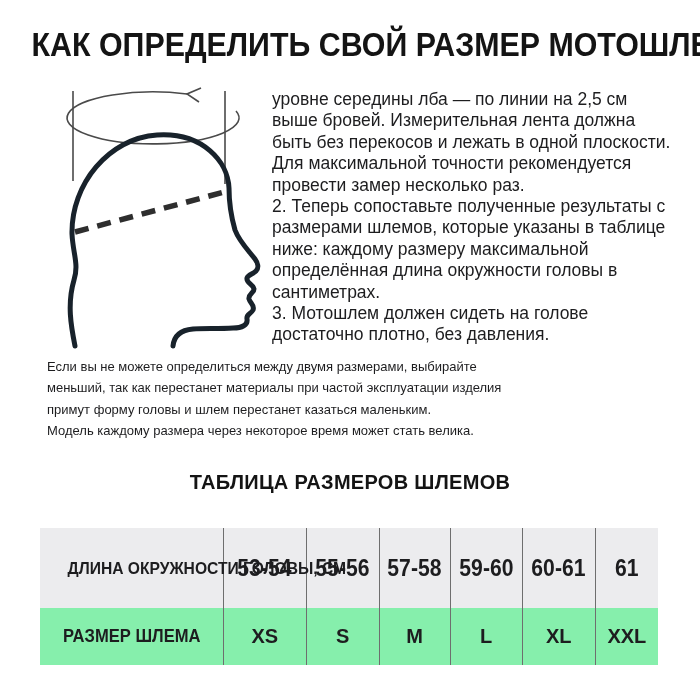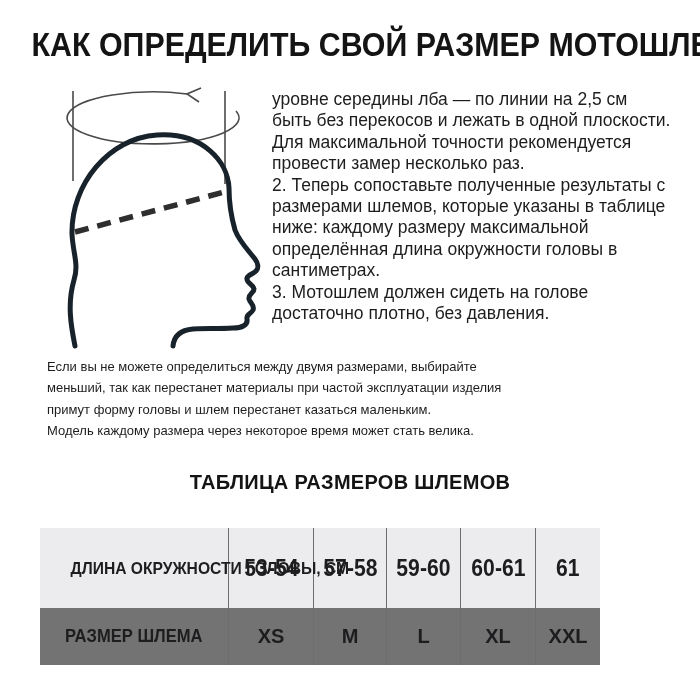--- a/index.html
+++ b/index.html
@@ -25,21 +25,21 @@
     position:absolute;top:471px;left:0;width:700px;margin:0;text-align:center;
     font-size:20px;font-weight:700;color:#141414;letter-spacing:.3px;
   }
   .size-table{position:absolute;left:40px;top:528px;width:618px;height:137px;display:flex;}
   .col{display:flex;flex-direction:column;border-right:1px solid #6e6e6e;}
   .col.last{border-right:none;}
   .c0{width:188px;} .c1{width:84px;} .c2{width:74px;} .c3{width:72px;}
   .c4{width:73px;} .c5{width:74px;} .c6{width:64px;}
   .cell{display:flex;align-items:center;justify-content:center;text-align:center;}
   .row1{height:80px;background:#ececee;}
-  .row2{height:57px;background:#737373;}
+  .row2{height:57px;background:#86efac;}
   .head-label{font-size:17px;font-weight:700;line-height:21px;max-width:138px;}
   .circ{font-size:23px;font-weight:700;}
   .size-label{font-size:18px;font-weight:700;}
   .size-val{font-size:20px;font-weight:700;}
 </style>
 </head>
 <body>
 
 <div class="page">
 
@@ -70,20 +70,21 @@
                C 203 247, 197 250, 188 250
                C 173 251, 158 250, 148 251
                C 136 252, 129 258, 128 268" fill="none" stroke="#18222b" stroke-width="5" stroke-linecap="round" stroke-linejoin="round"></path>
 
       <line x1="30" y1="154" x2="183" y2="113" stroke="#2e2e2e" stroke-width="5.5" stroke-dasharray="14 9"></line>
     </svg>
   </div>
 
   <div class="instructions">
       <div>уровне середины лба — по линии на 2,5 см</div>
+      <div>выше бровей. Измерительная лента должна</div>
       <div>быть без перекосов и лежать в одной плоскости.</div>
       <div>Для максимальной точности рекомендуется</div>
       <div>провести замер несколько раз.</div>
       <div>2. Теперь сопоставьте полученные результаты с</div>
       <div>размерами шлемов, которые указаны в таблице</div>
       <div>ниже: каждому размеру максимальной</div>
       <div>определённая длина окружности головы в</div>
       <div>сантиметрах.</div>
       <div>3. Мотошлем должен сидеть на голове</div>
       <div>достаточно плотно, без давления.</div>
@@ -106,20 +107,28 @@
       <div class="cell row2">
           <span class="size-label cond">РАЗМЕР ШЛЕМА</span>
         </div>
     </div>
     <div class="col c1">
       <div class="cell row1">
           <span class="circ cond">53-54</span>
         </div>
       <div class="cell row2">
           <span class="size-val">XS</span>
+        </div>
+    </div>
+    <div class="col c2">
+      <div class="cell row1">
+          <span class="circ cond">55-56</span>
+        </div>
+      <div class="cell row2">
+          <span class="size-val">S</span>
         </div>
     </div>
     <div class="col c3">
       <div class="cell row1">
           <span class="circ cond">57-58</span>
         </div>
       <div class="cell row2">
           <span class="size-val">M</span>
         </div>
     </div>

